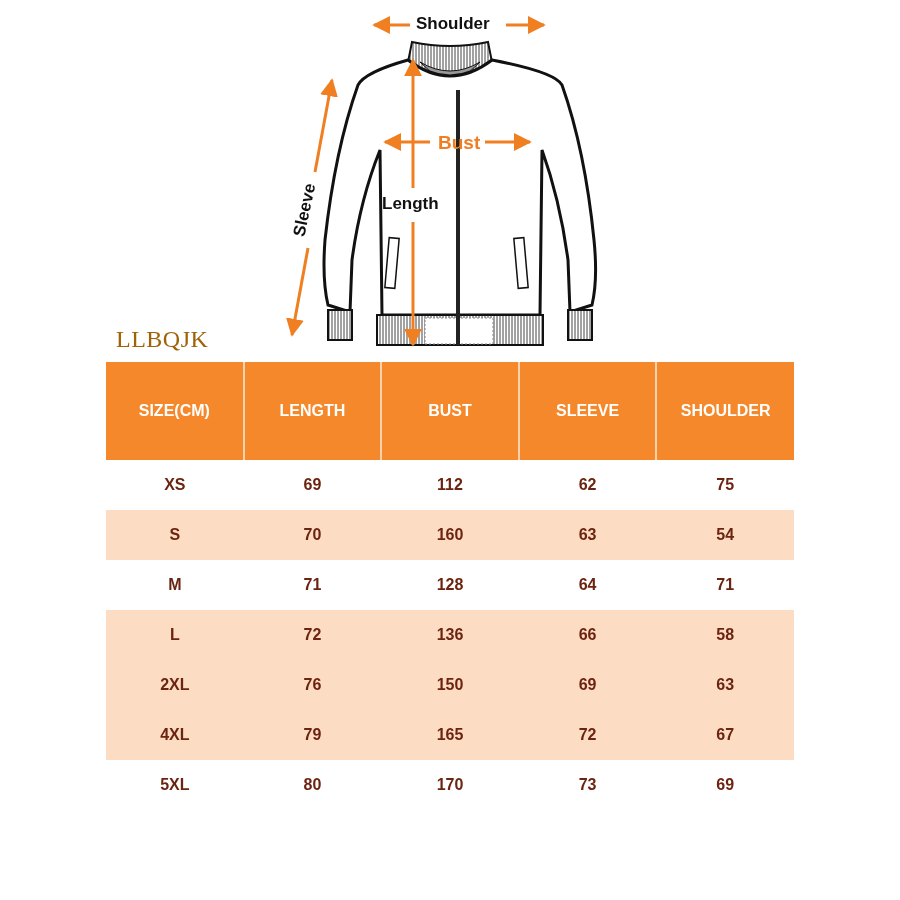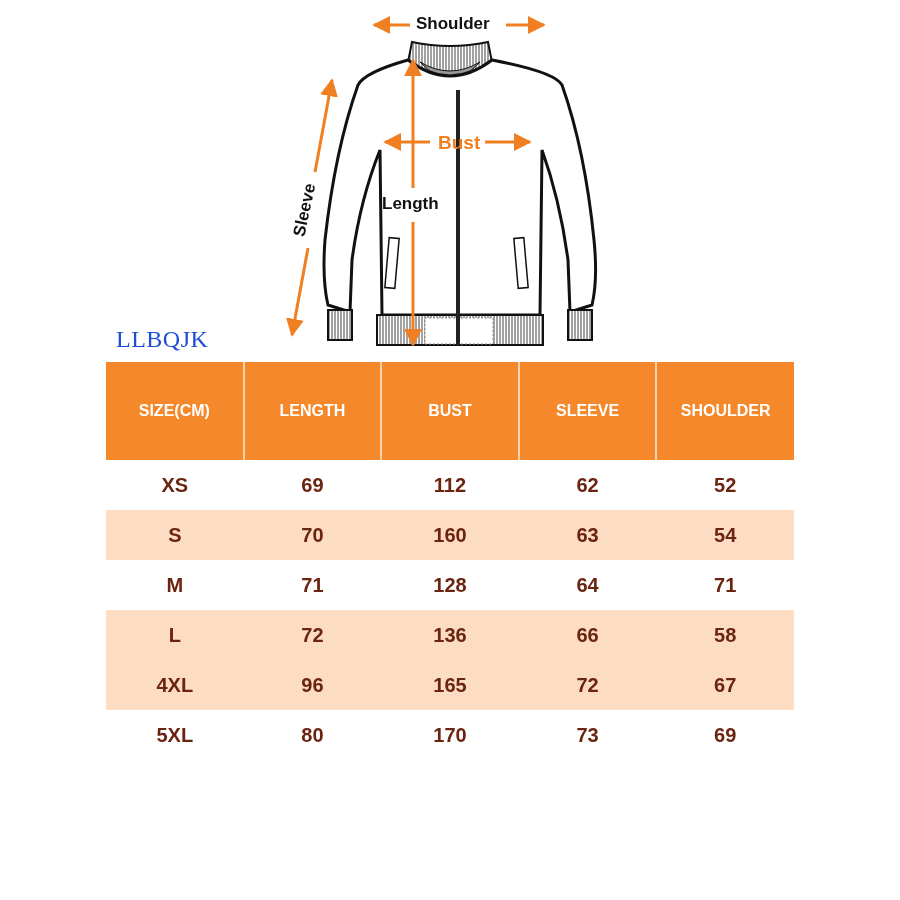--- a/index.html
+++ b/index.html
@@ -1,24 +1,24 @@
 <!DOCTYPE html>
 <html><head>
 <meta charset="utf-8">
 <style>
   html, body { margin:0; padding:0; background:#fff; }
   body { width:900px; height:900px; position:relative; overflow:hidden; font-family:"Liberation Sans", sans-serif; }
   .diagram { position:absolute; left:280px; top:0; width:340px; height:360px; }
-  .brand { position:absolute; left:116px; top:326px; font-family:"Liberation Serif", serif; font-size:24px; color:#1d4ed8; letter-spacing:0.5px; }
+  .brand { position:absolute; left:116px; top:326px; font-family:"Liberation Serif", serif; font-size:24px; color:#a16207; letter-spacing:0.5px; }
   .label { position:absolute; font-weight:bold; font-size:17px; color:#111; }
   .label.orange { color:#f07f22; font-size:19px; }
   table { position:absolute; left:106px; top:362px; width:688px; border-collapse:collapse; table-layout:fixed; }
   th { background:#f5882a; color:#fff; font-weight:bold; font-size:16px; height:96px; border-left:2px solid #fbd2ae; text-align:center; }
   th:first-child { border-left:none; }
-  td { height:48px; text-align:center; font-weight:bold; font-size:20px; color:#6b2410; }
+  td { height:48px; text-align:center; font-weight:bold; font-size:16px; color:#6b2410; }
   tr.alt td { background:#fddcc4; }
 </style>
 </head>
 <body>
 
 <div class="diagram">
   <svg width="340" height="360" viewBox="0 0 340 360">
     <defs>
       <marker id="ah" viewBox="0 0 10 10" refX="9" refY="5" markerWidth="6" markerHeight="6" orient="auto-start-reverse">
         <path d="M0,0 L10,5 L0,10 z" fill="#f07f22"></path>
@@ -70,21 +70,21 @@
       <th>SLEEVE</th>
       <th>SHOULDER</th>
     </tr>
   </thead>
   <tbody>
     <tr>
         <td>XS</td>
         <td>69</td>
         <td>112</td>
         <td>62</td>
-        <td>52</td>
+        <td>75</td>
       </tr>
     <tr class="alt">
         <td>S</td>
         <td>70</td>
         <td>160</td>
         <td>63</td>
         <td>54</td>
       </tr>
     <tr>
         <td>M</td>
@@ -94,22 +94,29 @@
         <td>71</td>
       </tr>
     <tr class="alt">
         <td>L</td>
         <td>72</td>
         <td>136</td>
         <td>66</td>
         <td>58</td>
       </tr>
     <tr class="alt">
+        <td>2XL</td>
+        <td>76</td>
+        <td>150</td>
+        <td>69</td>
+        <td>63</td>
+      </tr>
+    <tr class="alt">
         <td>4XL</td>
-        <td>96</td>
+        <td>79</td>
         <td>165</td>
         <td>72</td>
         <td>67</td>
       </tr>
     <tr>
         <td>5XL</td>
         <td>80</td>
         <td>170</td>
         <td>73</td>
         <td>69</td>

